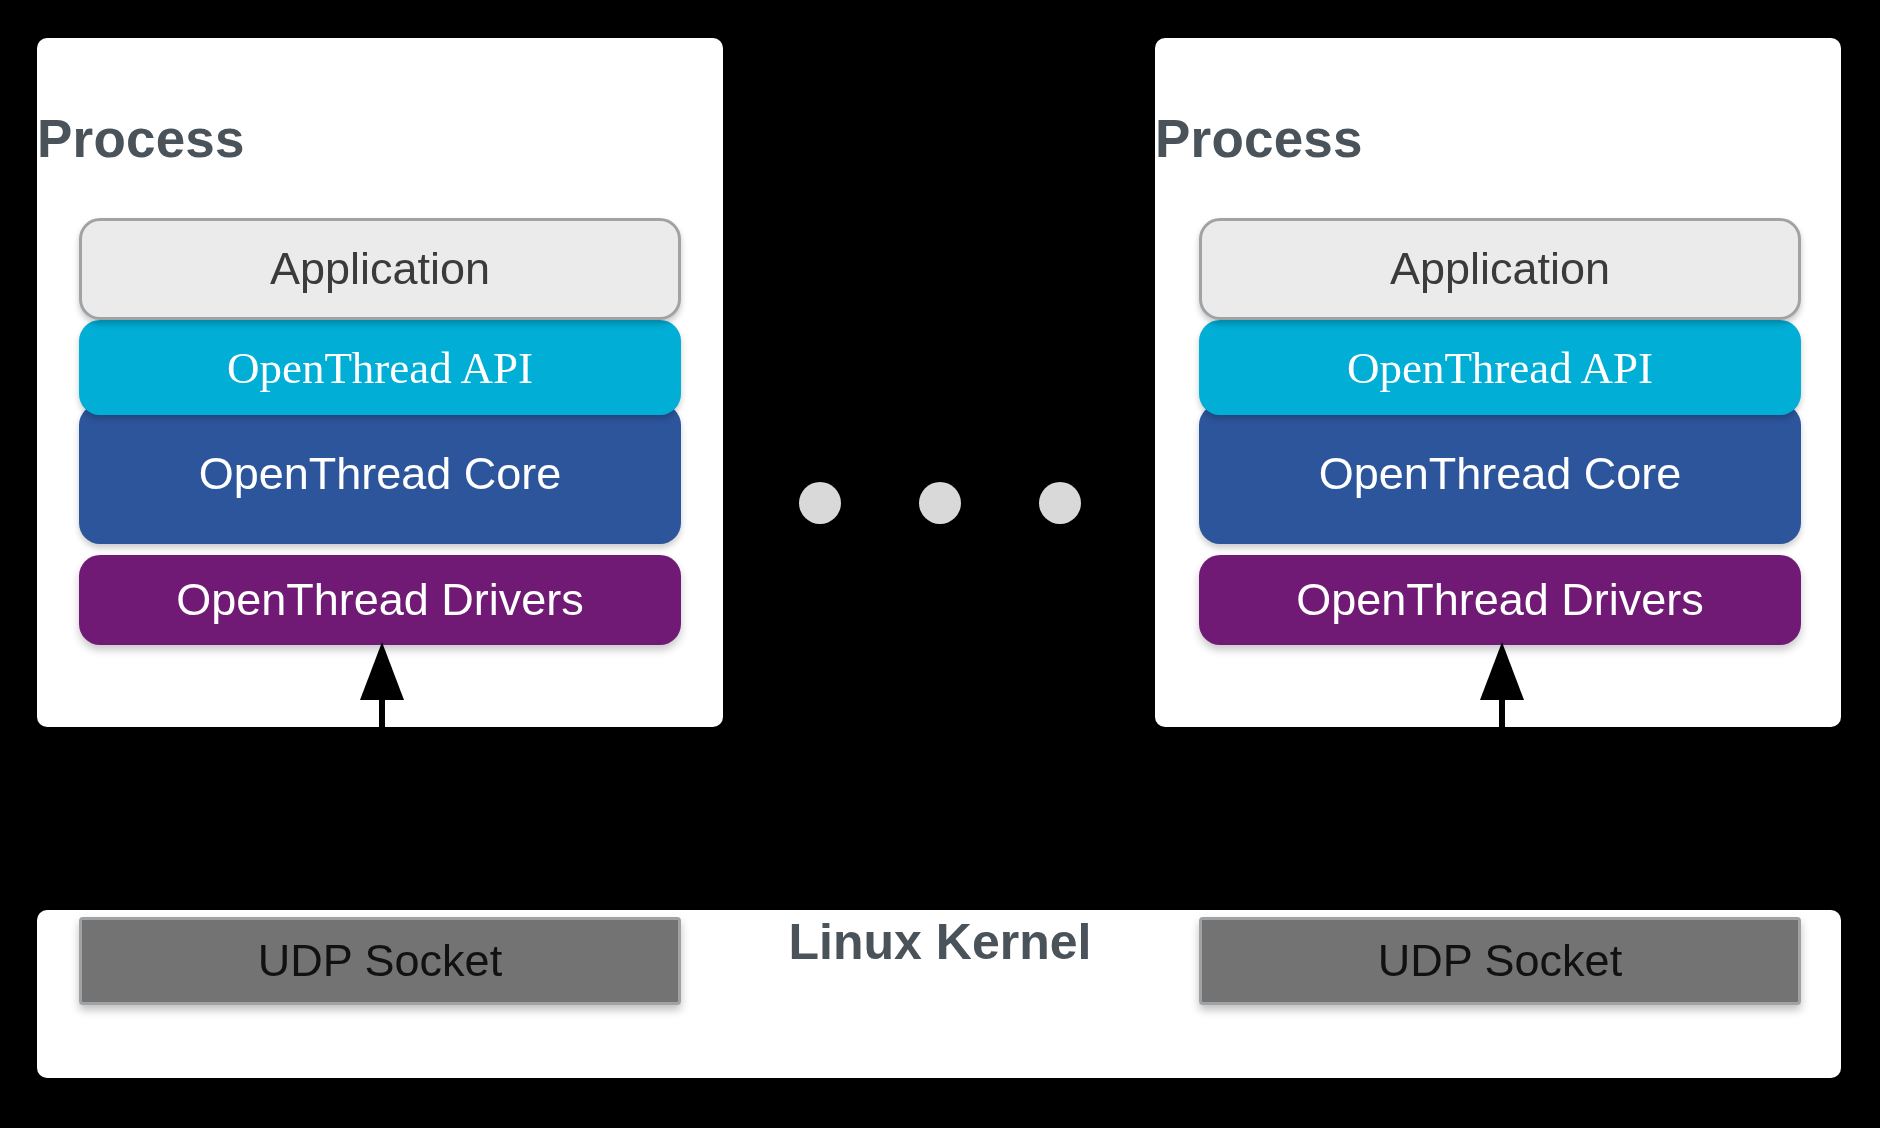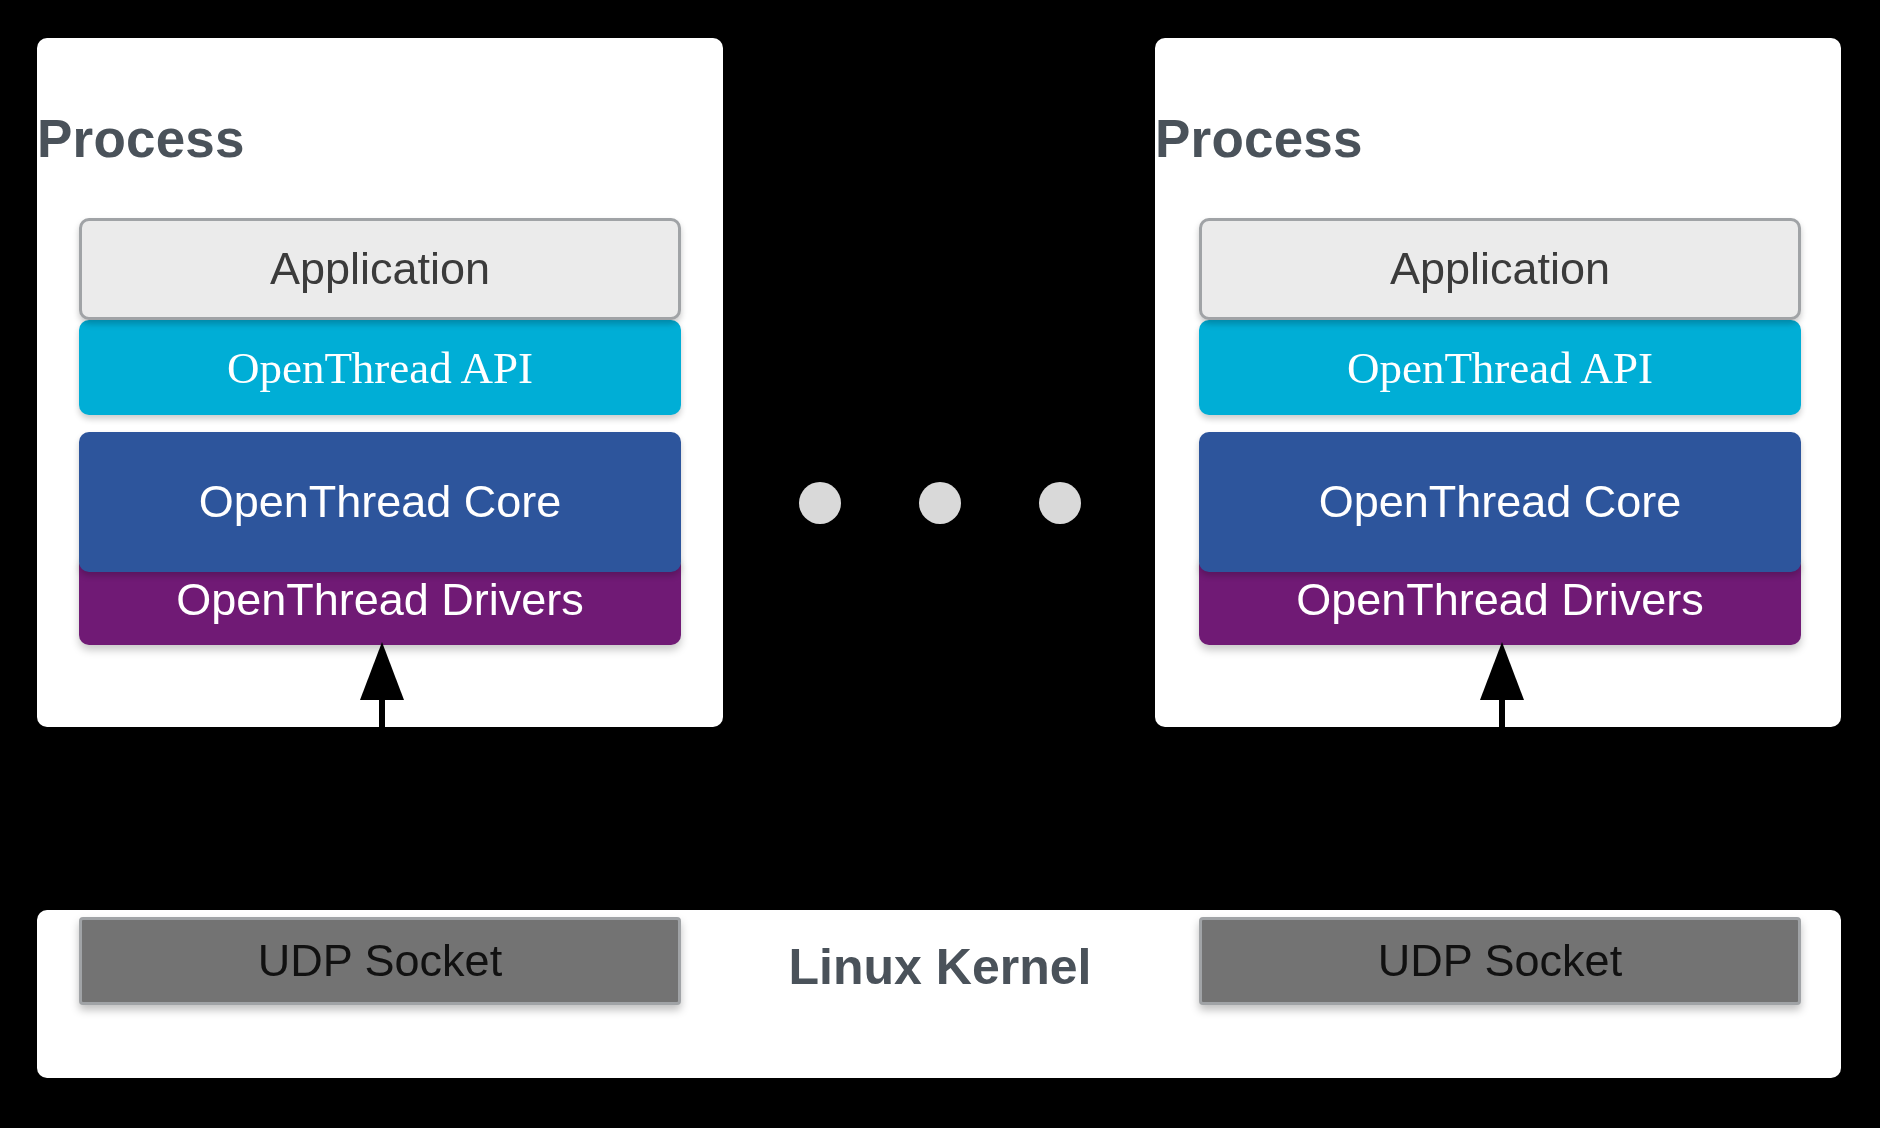--- a/index.html
+++ b/index.html
@@ -36,21 +36,21 @@
     letter-spacing: 0.2px;
     white-space: nowrap;
   }
 
   
   .layer {
     position: absolute;
     display: flex;
     align-items: center;
     justify-content: center;
-    border-radius: 10px;
+    border-radius: 21px;
     box-sizing: border-box;
     font-size: 45px;
     white-space: nowrap;
   }
   .layer-app {
     background: #ebebeb;
     border: 3px solid #a0a3a6;
     color: #3b3b3b;
     box-shadow: 0 4px 6px rgba(0,0,0,0.22);
     z-index: 4;
@@ -107,36 +107,36 @@
   }
 
   
   #process-left   { left: 37px;  top: 38px;  width: 686px; height: 689px; }
   #process-right  { left: 1155px; top: 38px; width: 686px; height: 689px; }
 
   .title-pos { top: 108px; }
 
   .stack-app     { top: 218px; height: 102px; }
   .stack-api     { top: 320px; height: 95px; font-family: Liberation Serif, serif;  }
-  .stack-core    { top: 432px; height: 140px; }
+  .stack-core    { top: 404px; height: 140px; }
   .stack-drivers { top: 555px; height: 90px;  }
 
   .stack-left  { left: 79px;   width: 602px; }
   .stack-right { left: 1199px; width: 602px; }
 
   
   #kernel-panel { left: 37px; top: 910px; width: 1804px; height: 168px; }
 
   .socket-left  { left: 79px;   top: 917px; width: 602px; height: 88px; }
   .socket-right { left: 1199px; top: 917px; width: 602px; height: 88px; }
 
   #kernel-label {
     position: absolute;
     left: 700px;
-    top: 938px;
+    top: 913px;
     width: 480px;
     text-align: center;
     font-weight: bold;
     font-size: 50px;
     color: #4a525a;
     white-space: nowrap;
     z-index: 7;
   }
 
   .arrow-left  { left: 359px;  top: 642px; }

